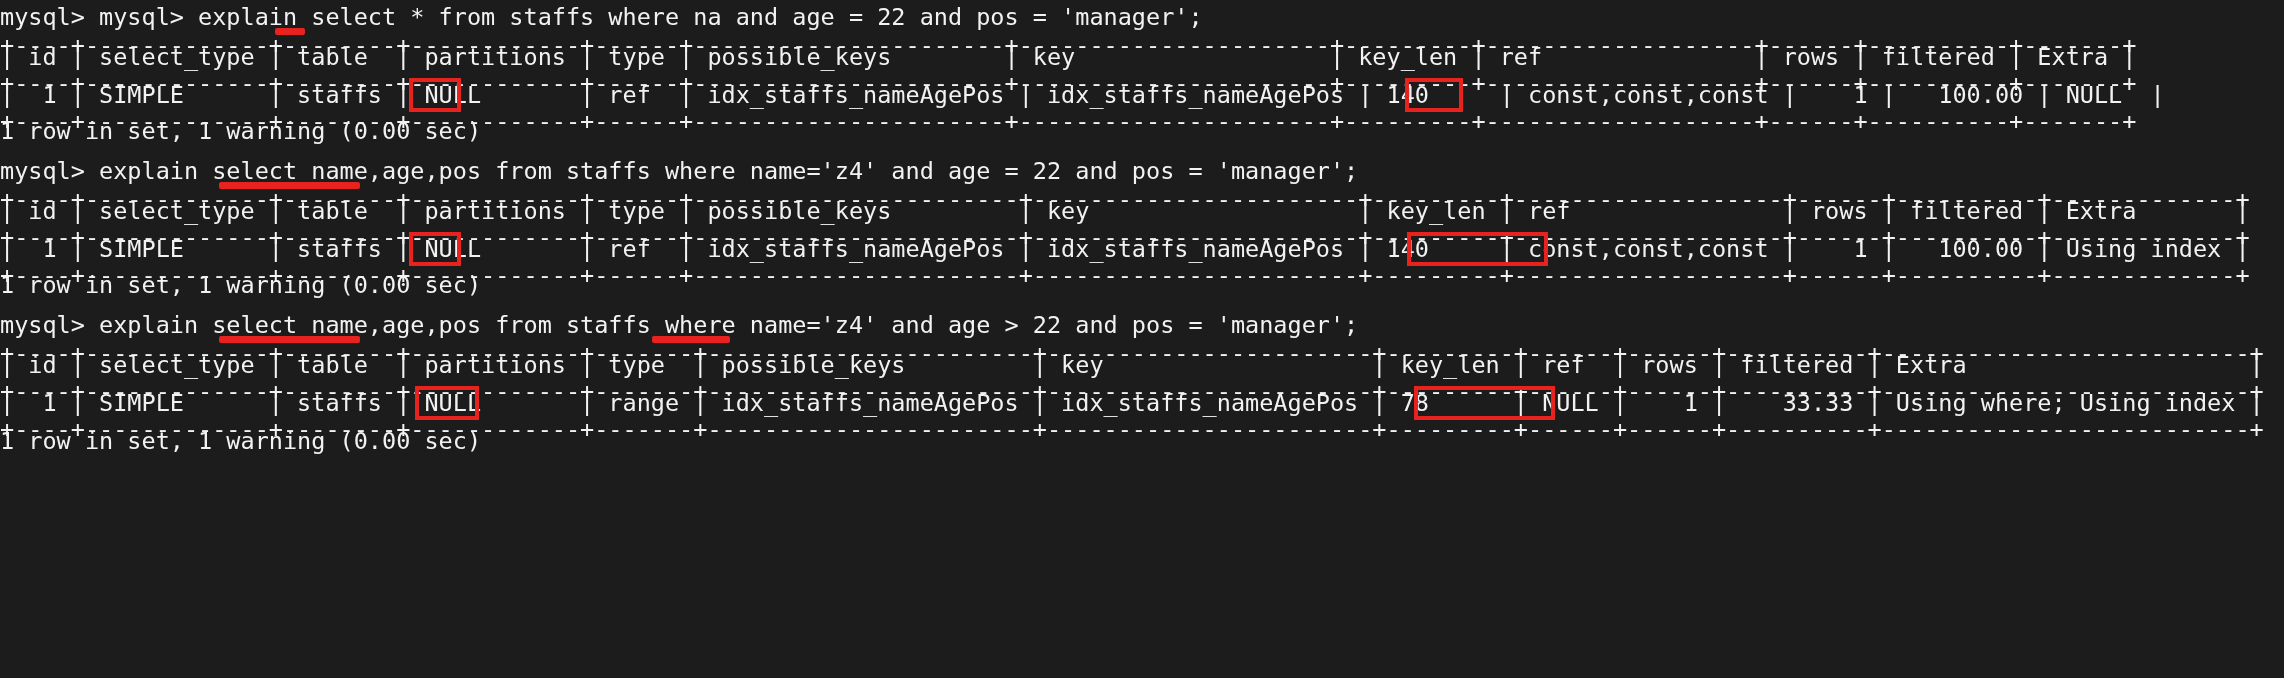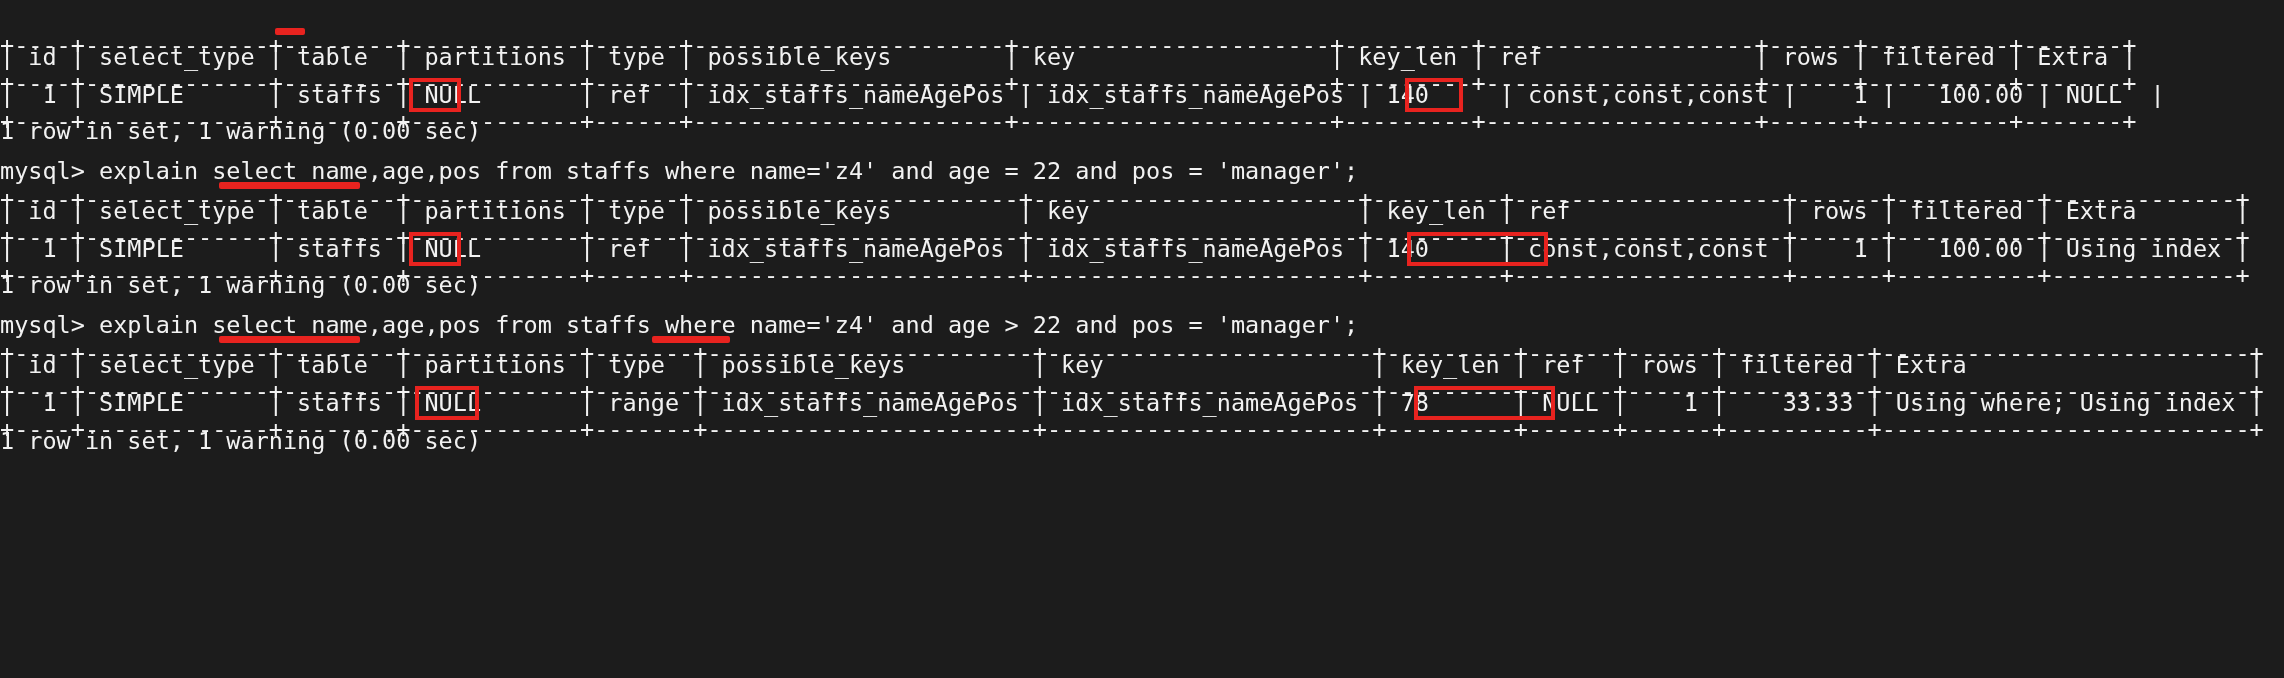--- a/index.html
+++ b/index.html
@@ -48,20 +48,21 @@
     background: #e8231f;
     height: 7px;
     border-radius: 2px;
   }
 </style>
 </head>
 <body>
 
 <div id="terminal">
 
+  <div class="line" style="top:4px;">mysql&gt; mysql&gt; explain select * from staffs where na and age = 22 and pos = 'manager';</div>
   <div class="line" style="top:32px;">+----+-------------+--------+------------+------+----------------------+----------------------+---------+-------------------+------+----------+-------+</div>
   <div class="line" style="top:44px;">| id | select_type | table  | partitions | type | possible_keys        | key                  | key_len | ref               | rows | filtered | Extra |</div>
   <div class="line" style="top:70px;">+----+-------------+--------+------------+------+----------------------+----------------------+---------+-------------------+------+----------+-------+</div>
   <div class="line" style="top:82px;">|  1 | SIMPLE      | staffs | NULL       | ref  | idx_staffs_nameAgePos | idx_staffs_nameAgePos | 140     | const,const,const |    1 |   100.00 | NULL  |</div>
   <div class="line" style="top:108px;">+----+-------------+--------+------------+------+----------------------+----------------------+---------+-------------------+------+----------+-------+</div>
   <div class="line" style="top:118px;">1 row in set, 1 warning (0.00 sec)</div>
 
   <div class="line" style="top:158px;">mysql&gt; explain select name,age,pos from staffs where name='z4' and age = 22 and pos = 'manager';</div>
   <div class="line" style="top:186px;">+----+-------------+--------+------------+------+-----------------------+-----------------------+---------+-------------------+------+----------+-------------+</div>
   <div class="line" style="top:198px;">| id | select_type | table  | partitions | type | possible_keys         | key                   | key_len | ref               | rows | filtered | Extra       |</div>

